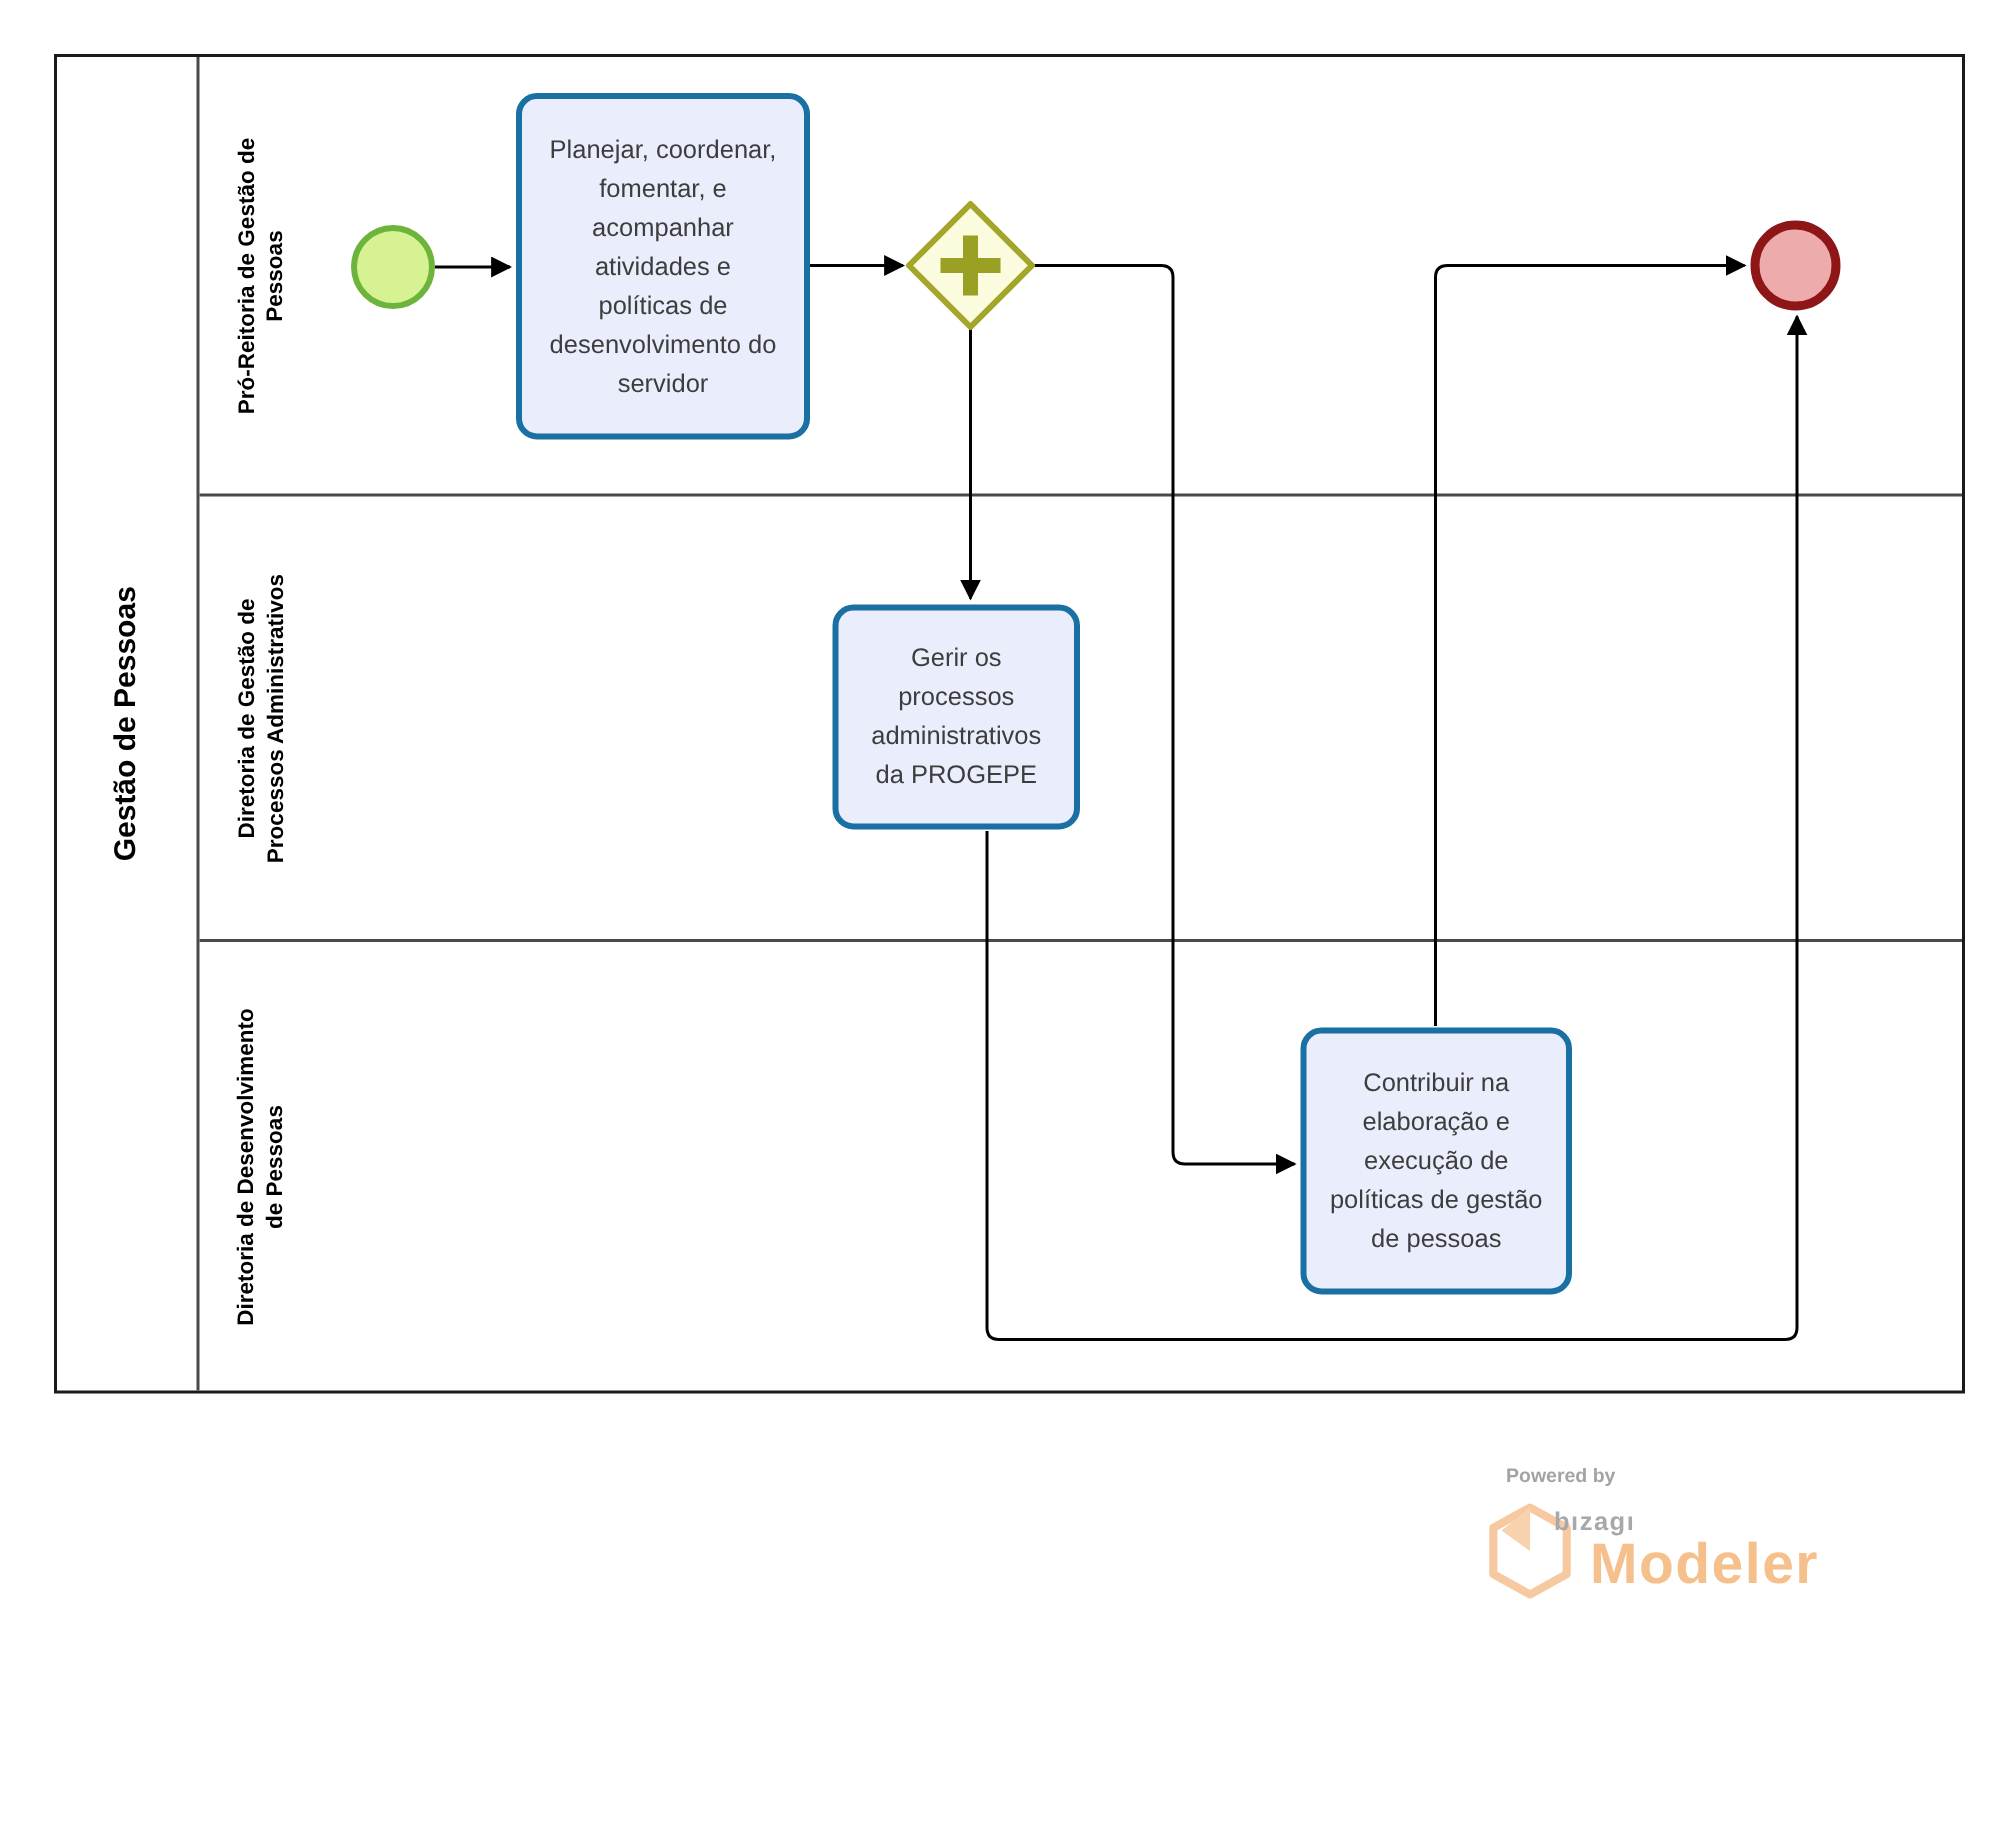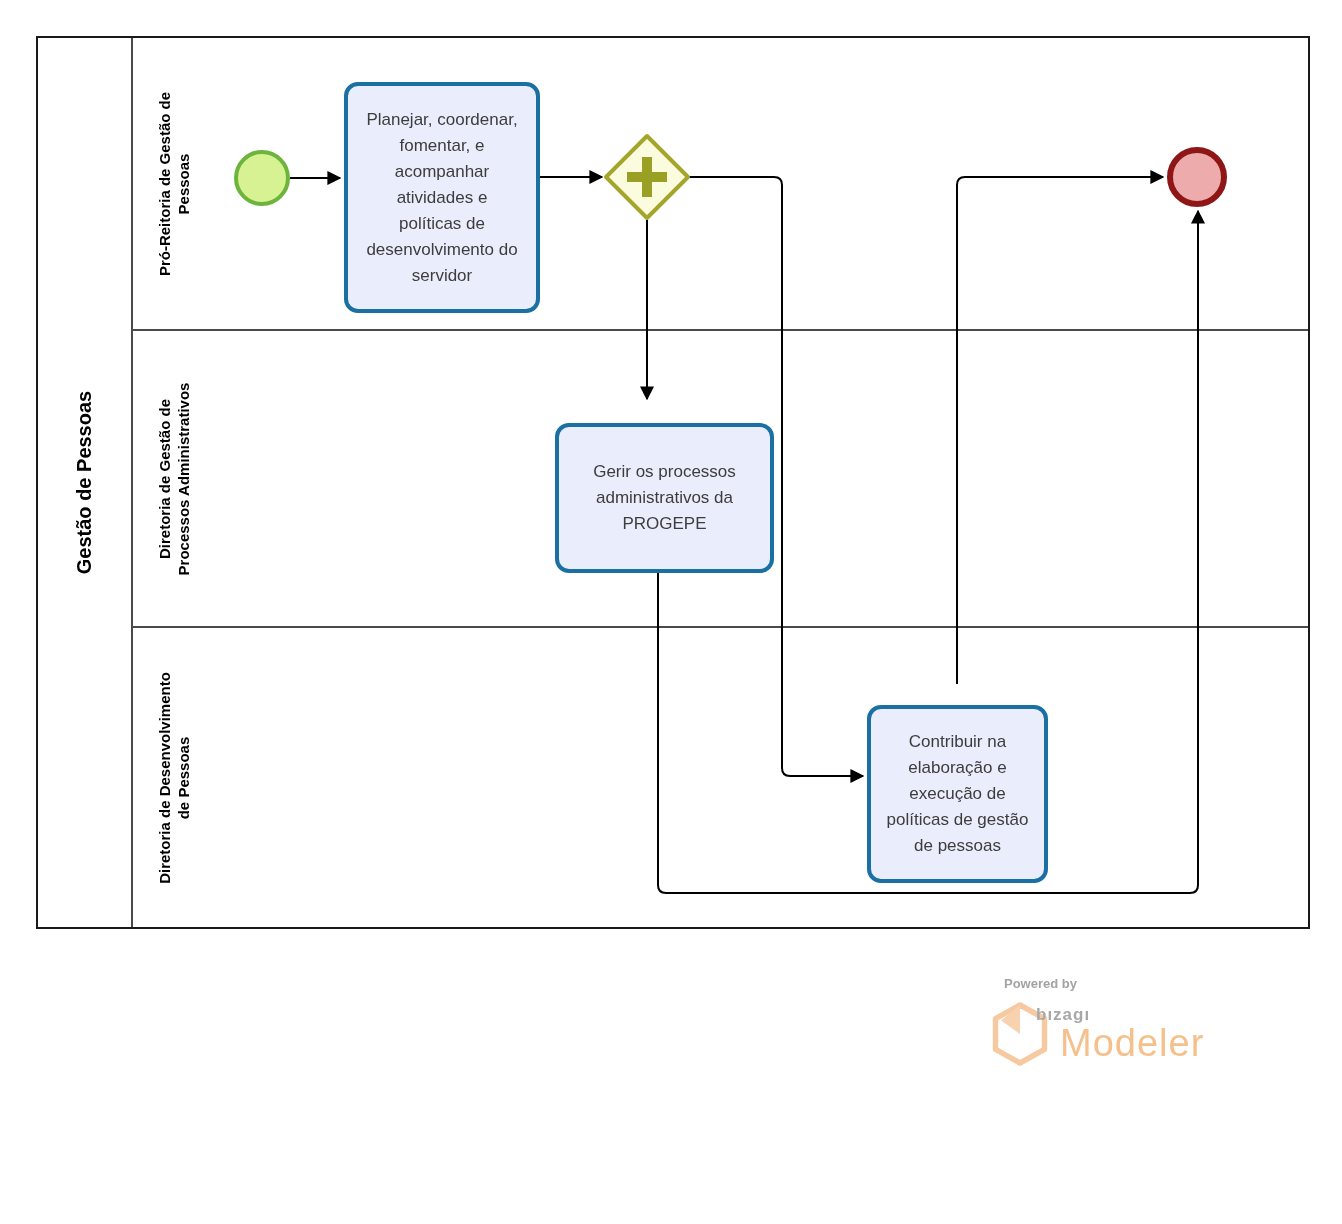--- a/index.html
+++ b/index.html
@@ -11,38 +11,38 @@
   .pool-title-col{position:absolute;left:0;top:0;width:95px;height:100%;border-right:2px solid #4a4a4a;box-sizing:border-box;display:flex;align-items:center;justify-content:center;}
   .vtext{transform:rotate(-90deg);white-space:nowrap;}
   .pool-title{font-size:20px;font-weight:bold;color:#000;}
   .lane{position:absolute;left:95px;right:0;box-sizing:border-box;}
   .lane-b{border-bottom:2px solid #4a4a4a;}
   .lane-label-wrap{position:absolute;left:2px;top:0;width:78px;height:100%;display:flex;align-items:center;justify-content:center;}
   .lane-label{width:250px;transform:rotate(-90deg);text-align:center;font-size:15px;font-weight:bold;color:#000;line-height:19px;}
   .lane-label span{display:block;white-space:nowrap;}
 
   
-  .task{box-sizing:border-box;border:4px solid #1a6fa3;border-radius:14px;background:#eaedfb;display:flex;align-items:center;justify-content:center;text-align:center;color:#3d3d3d;font-size:17px;line-height:26px;margin-top:20px;}
+  .task{box-sizing:border-box;border:4px solid #1a6fa3;border-radius:14px;background:#eaedfb;display:flex;align-items:center;justify-content:center;text-align:center;color:#3d3d3d;font-size:17px;line-height:26px;}
   .task-planejar{left:344px;top:62px;width:196px;height:231px;padding:0 16px;}
-  .task-gerir{left:555px;top:403px;width:219px;height:150px;padding:0 15px;}
+  .task-gerir{left:555px;top:403px;width:165px;height:150px;padding:0 15px;}
   .task-contribuir{left:867px;top:685px;width:181px;height:178px;padding:0 10px;}
   .event{box-sizing:border-box;border-radius:50%;}
   .start-event{left:234px;top:150px;width:56px;height:56px;border:4px solid #6db43c;background:#d6f293;}
   .end-event{left:1167px;top:147px;width:60px;height:60px;border:6px solid #8e1616;background:#eeabab;}
   .gateway{left:601px;top:131px;width:92px;height:92px;}
 
   
   svg.flows{left:0;top:0;width:1342px;height:1224px;pointer-events:none;}
   svg.flows path{pointer-events:stroke;}
 
   
   .powered-by{left:988px;top:976px;font-size:13px;font-weight:bold;color:#a3a3a3;margin-left:16px;}
   .logo-hex{left:991px;top:1001px;}
   .brand-bizagi{left:1036px;top:1005px;font-size:17px;font-weight:bold;color:#a8a8a8;letter-spacing:1px;}
-  .brand-modeler{left:1060px;top:1022px;font-size:38px;font-weight:normal;color:#f5c08c;letter-spacing:1px;}
+  .brand-modeler{left:1060px;top:1022px;font-size:38px;font-weight:bold;color:#f5c08c;letter-spacing:1px;}
 </style>
 </head>
 <body>
 
 <div class="abs pool">
   <div class="pool-title-col">
     <div class="vtext pool-title">Gestão de Pessoas</div>
   </div>
 
   <div class="lane lane-b" style="top:0;height:293px;">

